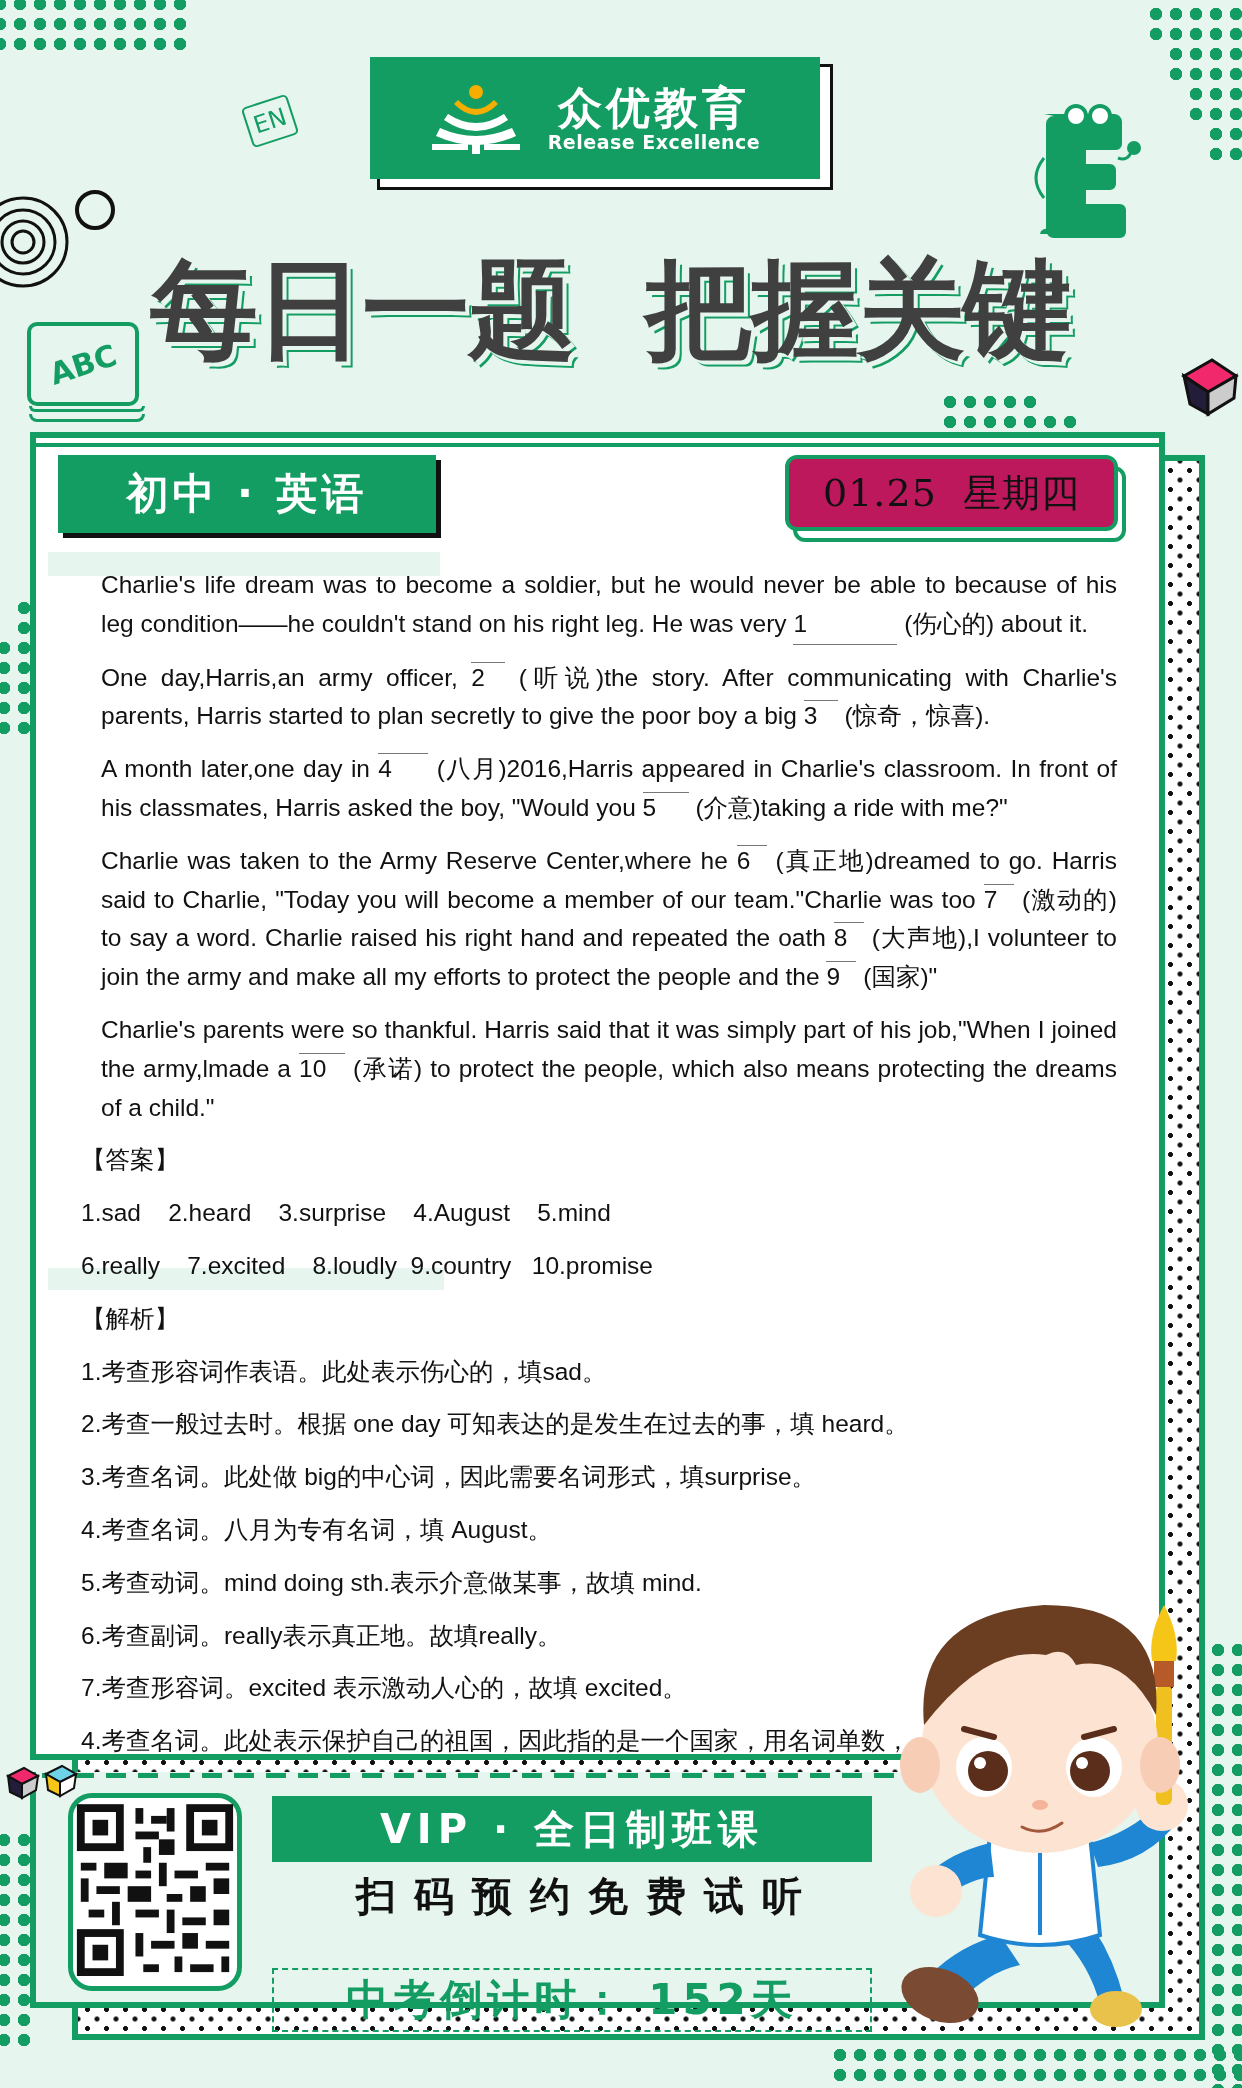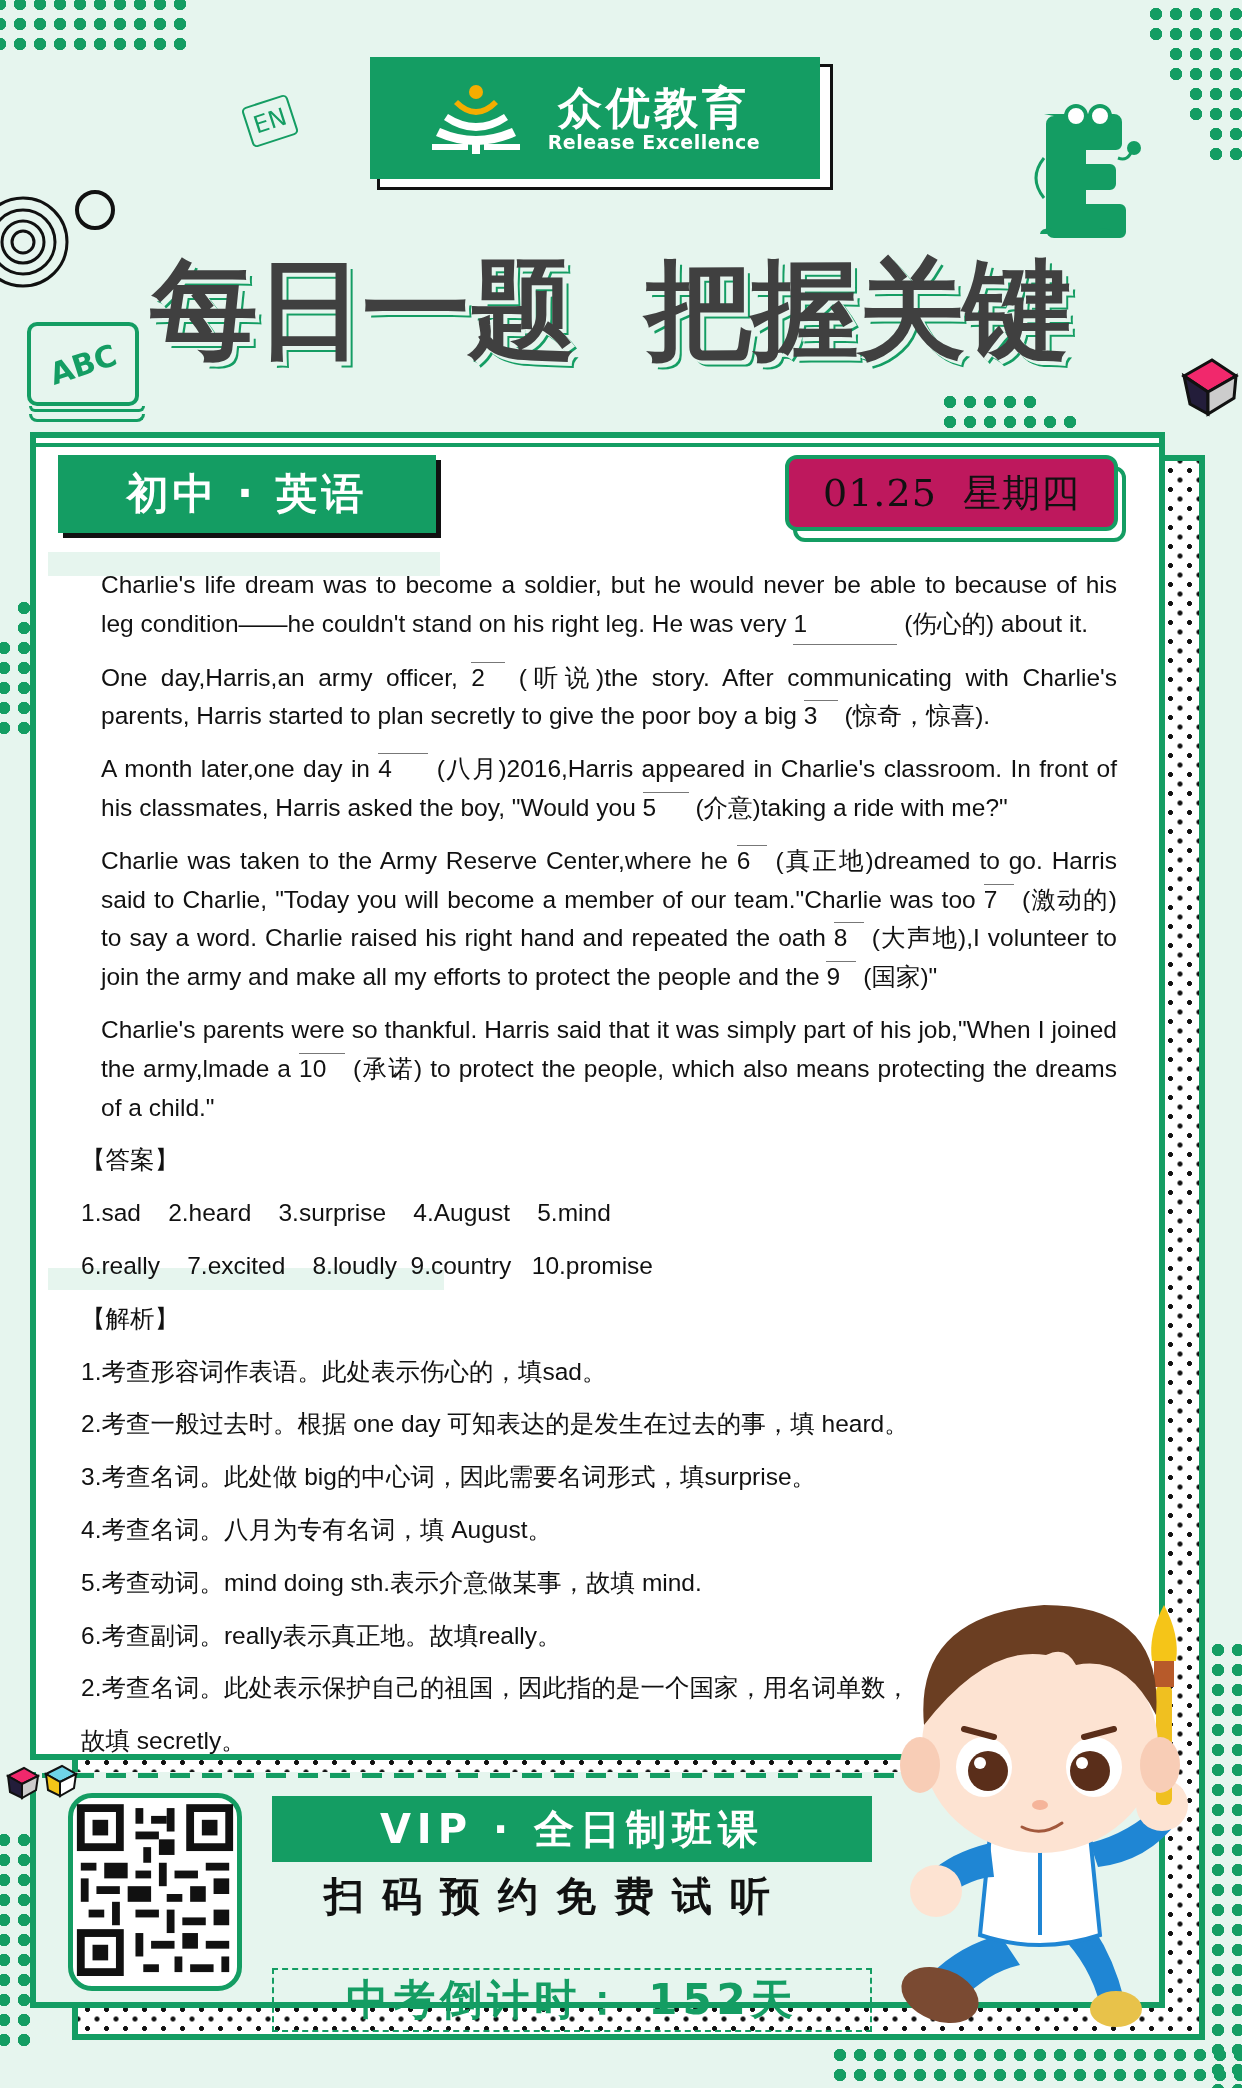--- a/index.html
+++ b/index.html
@@ -30,21 +30,21 @@
   .ind{padding-left:20px;}
   .blank{display:inline-block;position:relative;text-align:center;}
   .blank.under{border-bottom:1.5px solid #777;}
   .blank.over{border-top:1.5px solid #777;line-height:30px;}
   .sec{margin:0;}
   
   .bottom{position:absolute;left:30px;top:1772px;width:1135px;height:236px;background:#e6f5ee;border-left:6px solid #149d63;border-right:6px solid #149d63;border-bottom:6px solid #149d63;box-sizing:border-box;}
   .dash-top{position:absolute;left:42px;top:1773px;width:1000px;height:5px;background:repeating-linear-gradient(90deg,#149d63 0 20px,transparent 20px 32px);}
   .qr{position:absolute;left:68px;top:1793px;width:174px;height:198px;background:#fff;border:5px solid #149d63;border-radius:24px;box-sizing:border-box;}
   .vip{position:absolute;left:272px;top:1796px;width:600px;height:66px;background:#149d63;color:#fff;font-size:40px;font-weight:bold;display:flex;align-items:center;justify-content:center;letter-spacing:6px;}
-  .scan{position:absolute;left:256px;top:1866px;width:600px;height:60px;font-size:40px;font-weight:bold;color:#111;display:flex;align-items:center;justify-content:center;letter-spacing:18px;}
+  .scan{position:absolute;left:288px;top:1866px;width:600px;height:60px;font-size:40px;font-weight:bold;color:#111;display:flex;align-items:center;justify-content:center;letter-spacing:18px;}
   .countdown{position:absolute;left:272px;top:1925px;width:600px;height:64px;border:2px dashed #149d63;box-sizing:border-box;display:flex;align-items:center;justify-content:center;color:#149d63;font-size:42px;font-weight:bold;letter-spacing:5px;gap:20px;margin-top:43px;}
   .mascot{position:absolute;left:880px;top:1595px;width:330px;height:440px;}
 </style>
 </head>
 <body>
 
 <div class="dotgrid" style="left:0;top:0;width:190px;height:58px;background-position:-10px -6px;"></div>
 <div class="dotgrid" style="left:1142px;top:4px;width:100px;height:40px;background-position:4px 0;"></div>
 <div class="dotgrid" style="left:1162px;top:44px;width:80px;height:40px;background-position:4px 0;"></div>
 <div class="dotgrid" style="left:1182px;top:84px;width:60px;height:40px;background-position:4px 0;"></div>
@@ -130,21 +130,22 @@
   <p class="sec">【答案】</p>
   <p class="sec" style="white-space:pre;">1.sad    2.heard    3.surprise    4.August    5.mind</p>
   <p class="sec" style="white-space:pre;">6.really    7.excited    8.loudly  9.country   10.promise</p>
   <p class="sec">【解析】</p>
   <p class="sec">1.考查形容词作表语。此处表示伤心的，填sad。</p>
   <p class="sec">2.考查一般过去时。根据 one day 可知表达的是发生在过去的事，填 heard。</p>
   <p class="sec">3.考查名词。此处做 big的中心词，因此需要名词形式，填surprise。</p>
   <p class="sec">4.考查名词。八月为专有名词，填 August。</p>
   <p class="sec">5.考查动词。mind doing sth.表示介意做某事，故填 mind.</p>
   <p class="sec">6.考查副词。really表示真正地。故填really。</p>
-  <p class="sec">2.考查名词。此处表示保护自己的祖国，因此指的是一个国家，用名词单数，</p>
+  <p class="sec">7.考查形容词。excited 表示激动人心的，故填 excited。</p>
+  <p class="sec">4.考查名词。此处表示保护自己的祖国，因此指的是一个国家，用名词单数，</p>
   <p class="sec">故填 secretly。</p>
   <p class="sec">10.考查名词。由a可知此处需要名词单数，填promise。</p>
 </div>
 
 <div class="bottom"></div>
 <div class="dash-top"></div>
 
 <svg class="abs" style="left:4px;top:1762px" width="76" height="40" viewBox="0 0 76 40">
   <polygon points="4,14 20,6 34,14 18,22" fill="#f1286c" stroke="#111" stroke-width="2"></polygon>
   <polygon points="4,14 18,22 18,36 6,30" fill="#231d3a" stroke="#111" stroke-width="2"></polygon>

